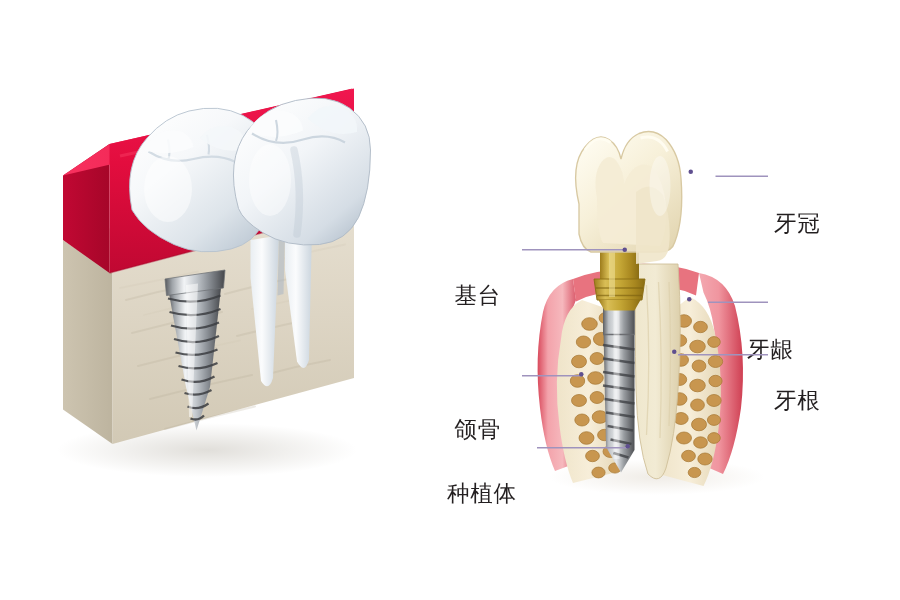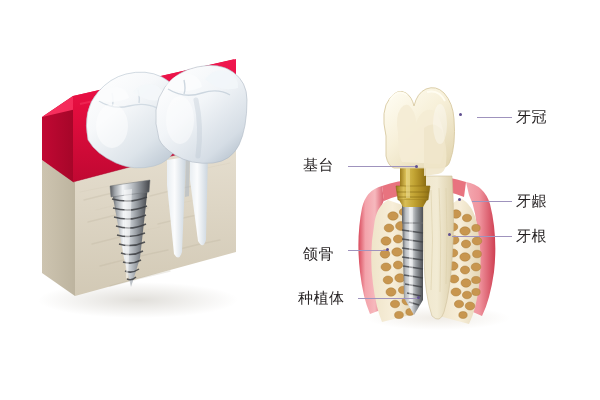--- a/index.html
+++ b/index.html
@@ -36,38 +36,39 @@
 
   
   .label-text {
     position: absolute;
     font-size: 15px;
     color: #231f20;
     letter-spacing: 0.5px;
     white-space: nowrap;
     line-height: 1;
     font-family: "DejaVu Sans", "Liberation Sans", sans-serif;
+    margin-top: 32px;
   }
   .leader {
     position: absolute;
     height: 1px;
     background: #9f93bd;
   }
   .leader-dot {
     position: absolute;
     width: 3px;
     height: 3px;
     border-radius: 50%;
     background: #5f4f8f;
   }
 
   
   #lbl-crown      { left: 516px; top: 110px; }
   #lbl-abutment   { left: 303px; top: 159px; font-family: Liberation Mono, monospace; }
-  #lbl-gum        { left: 516px; top: 194px; text-align: center; }
+  #lbl-gum        { left: 498px; top: 194px; text-align: center; }
   #lbl-root       { left: 516px; top: 229px; font-family: Liberation Serif, serif; }
   #lbl-jawbone    { left: 303px; top: 247px; }
   #lbl-implant    { left: 298px; top: 291px; font-family: Liberation Serif, serif; }
 
   #ldr-crown      { left: 477px; top: 117px; width: 35px; }
   #ldr-abutment   { left: 348px; top: 166px; width: 68px; }
   #ldr-gum        { left: 472px; top: 201px; width: 40px; }
   #ldr-root       { left: 452px; top: 236px; width: 60px; }
   #ldr-jawbone    { left: 348px; top: 250px; width: 40px; }
   #ldr-implant    { left: 358px; top: 298px; width: 60px; }

